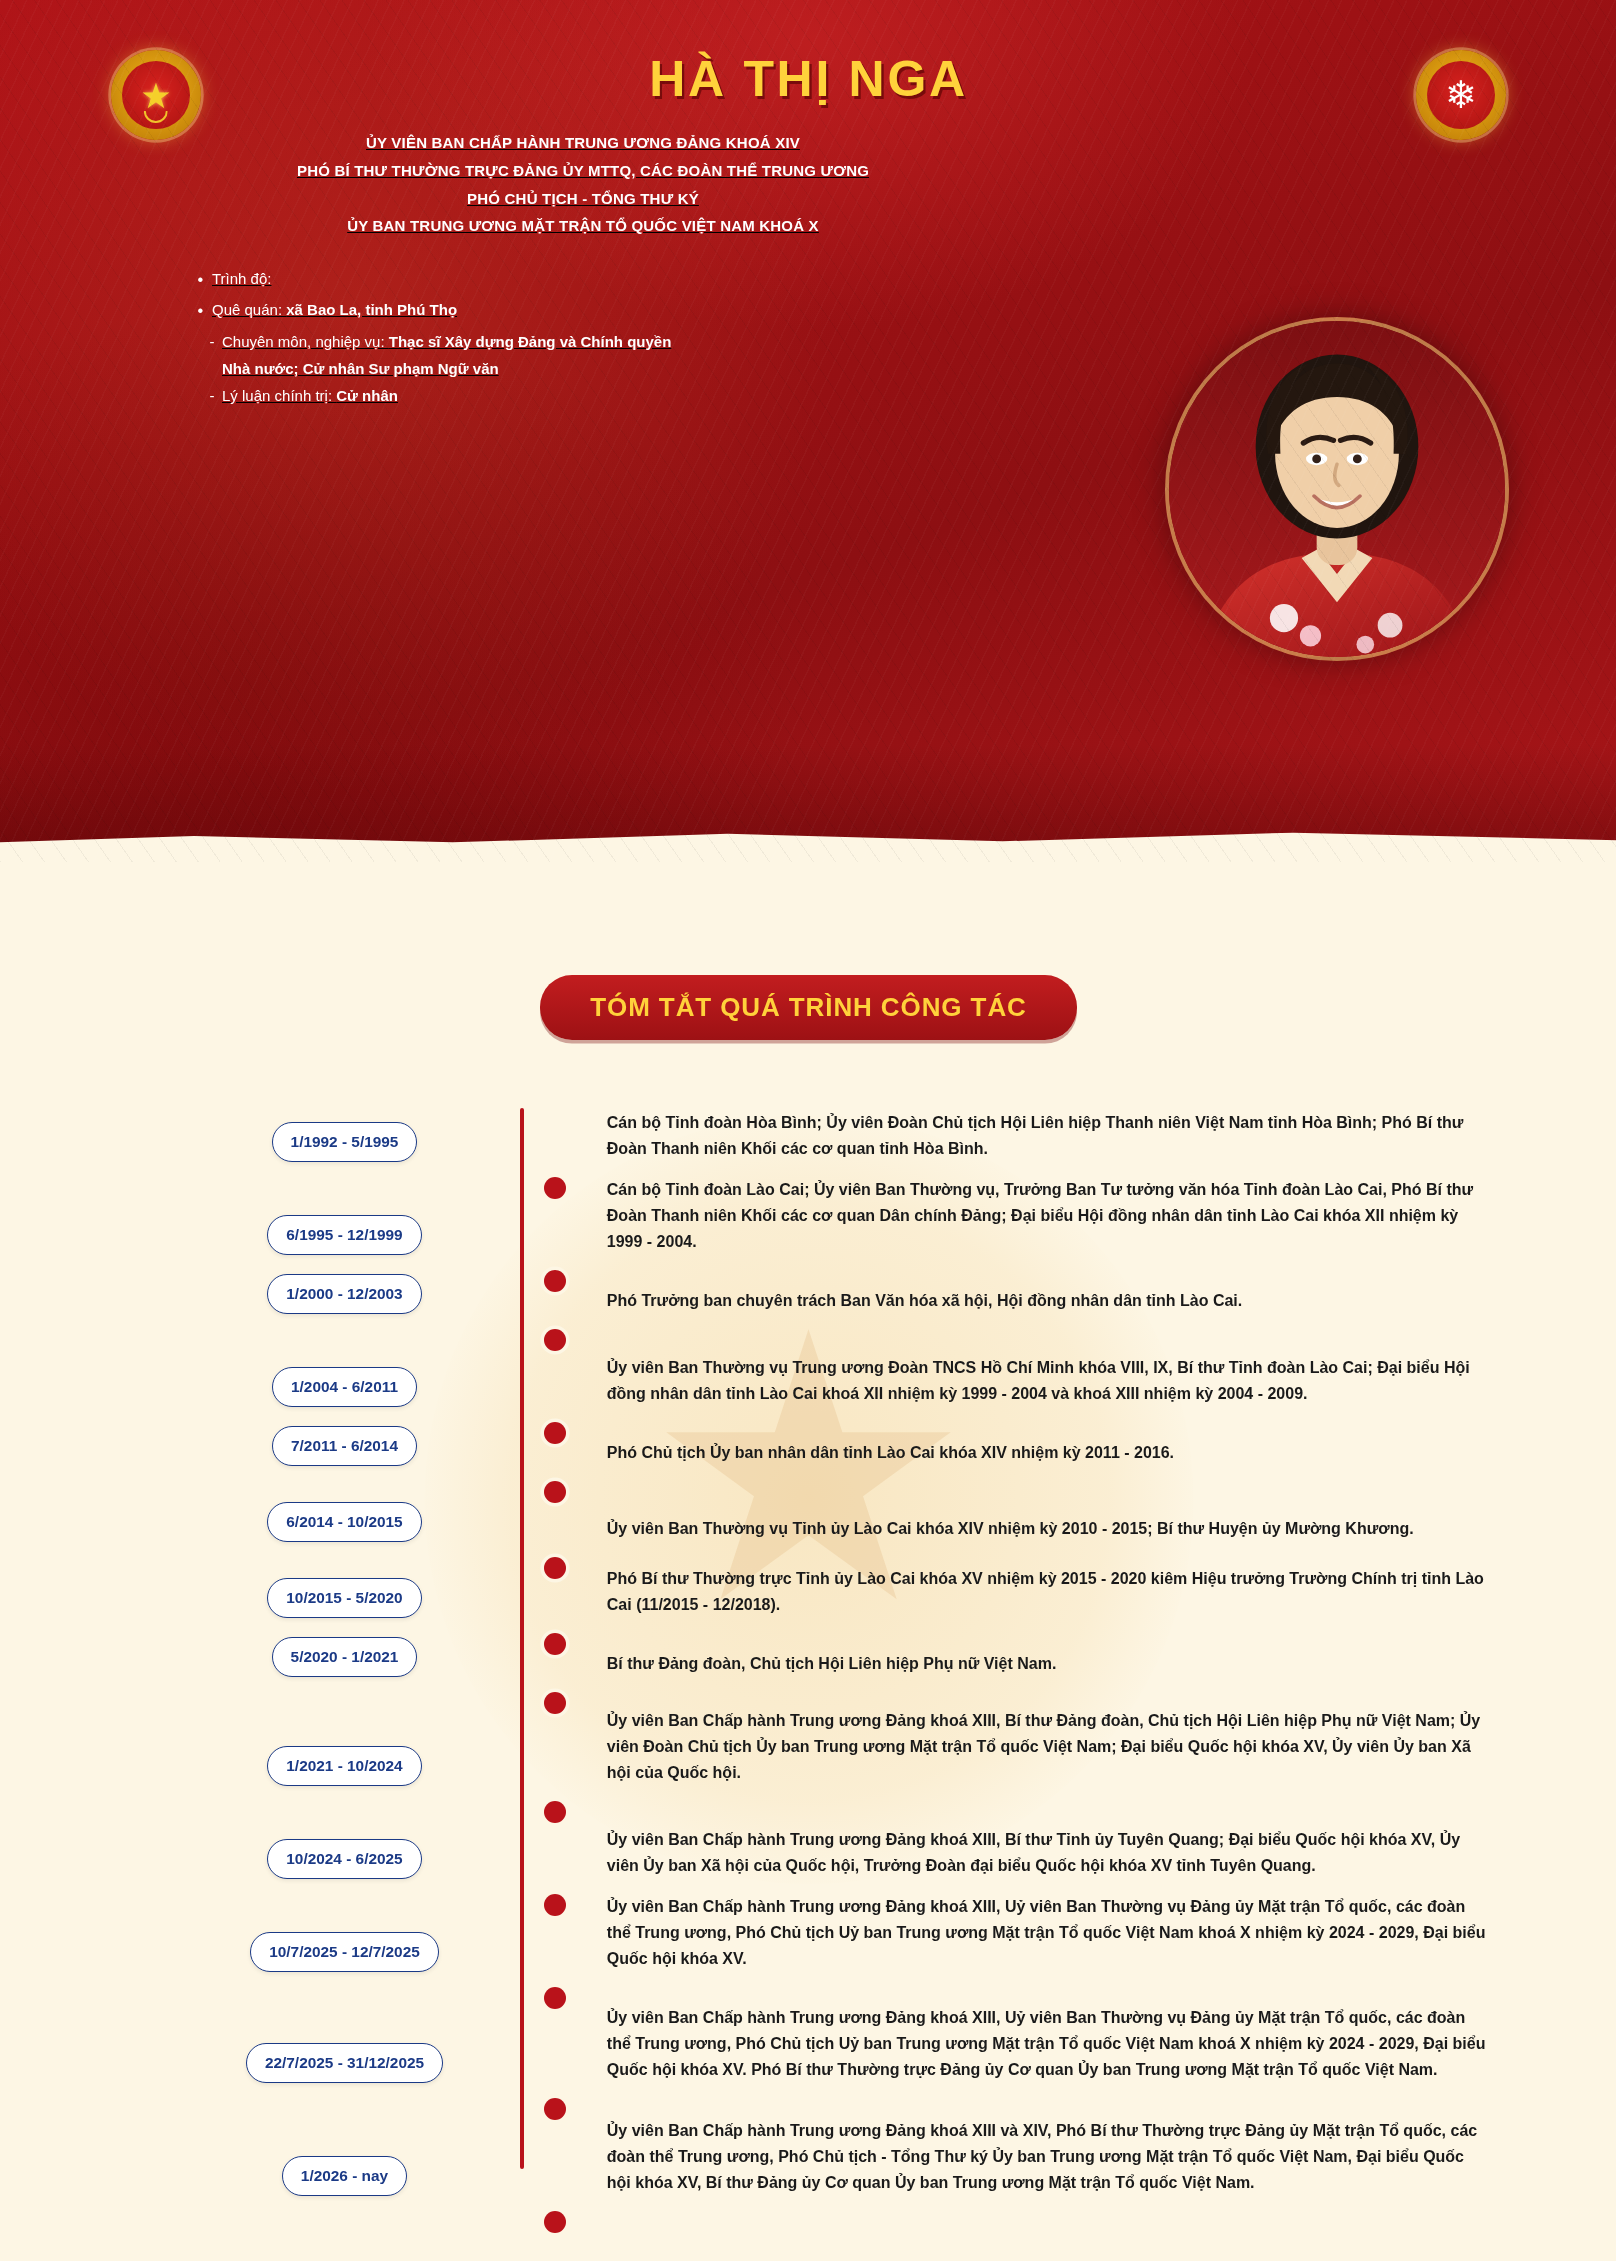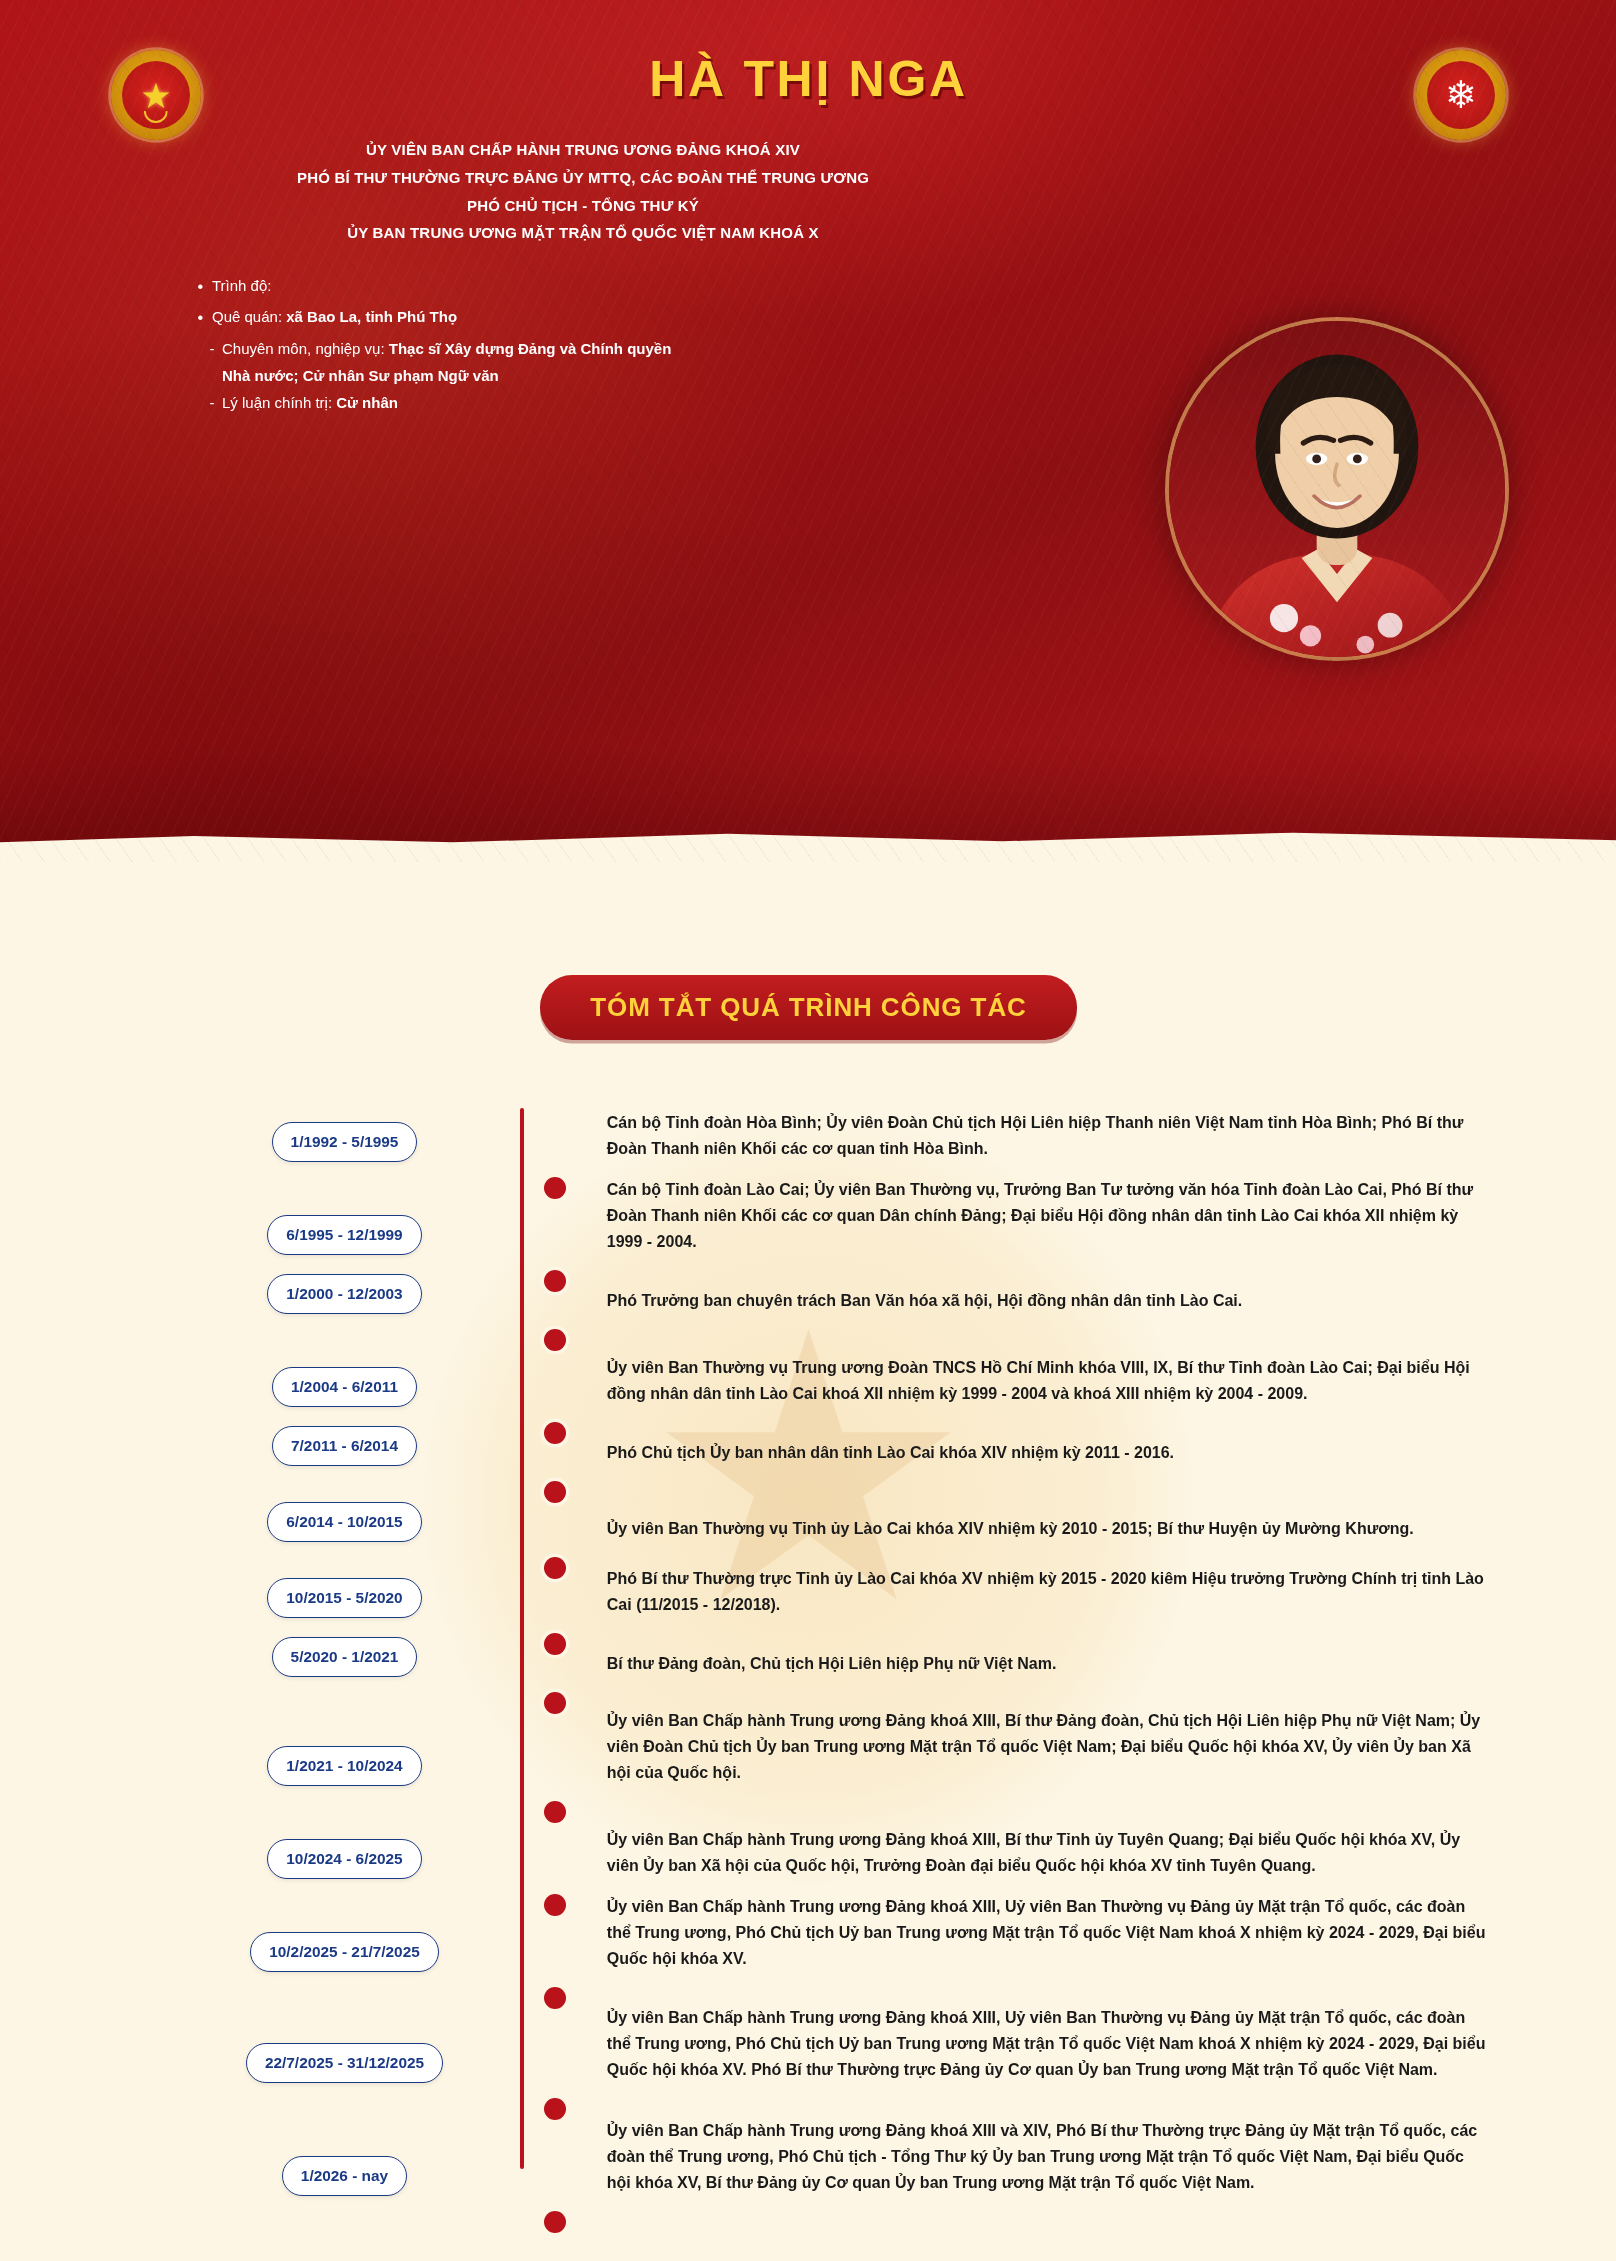--- a/index.html
+++ b/index.html
@@ -93,21 +93,21 @@
   .t3{ color:#ffffff; font-weight:bold; font-size:16.3px; margin-top:15.4px; letter-spacing:0.5px;}
   .t4{ color:#ffffff; font-weight:bold; font-size:16.3px; margin-top:9px; letter-spacing:0.2px;}
 
   .name{
     position:relative;z-index:3;
     margin-top:50px; text-align:center;
     color:#ffd23b; font-weight:bold; font-size:50px; letter-spacing:2.7px;
     text-shadow:2.3px 2.7px 0 rgba(80,0,0,0.6);
   }
 
-  .hdr-body{ position:relative; z-index:3; margin-top:28px; padding:0 90px; }
+  .hdr-body{ position:relative; z-index:3; margin-top:21px; padding:0 90px;text-decoration:underline; }
   .roles{ width:986px; text-align:center; }
   .roles div{
     color:#ffffff; font-weight:bold; font-size:15px; line-height:1.85; letter-spacing:0.2px;
   }
 
   .facts{ width:986px; margin-top:26px; padding-left:104px; }
   .fact{ color:#ffffff; font-size:15px; line-height:1.75; position:relative; padding-left:18px; margin-bottom:4.5px;}
   .fact::before{content:"•";position:absolute;left:3.6px;top:-0.9px;font-size:16.3px;color:#fff;}
   .fact b{font-weight:bold;}
   .subfact{ color:#ffffff; font-size:15px; line-height:1.8; padding-left:28px; position:relative;}
@@ -416,21 +416,21 @@
             <span class="dot"></span>
           </div>
         <div class="desc-cell">
             <p>Ủy viên Ban Chấp hành Trung ương Đảng khoá XIII, Bí thư Tỉnh ủy Tuyên Quang; Đại biểu Quốc hội khóa XV, Ủy viên Ủy ban Xã hội của Quốc hội, Trưởng Đoàn đại biểu Quốc hội khóa XV tỉnh Tuyên Quang.</p>
           </div>
       </div>
 
 
       <div class="row" style="min-height:93px">
         <div class="date-cell">
-            <span class="date-pill">10/2/2025 - 21/7/2025</span>
+            <span class="date-pill">10/7/2025 - 12/7/2025</span>
           </div>
         <div class="dot-cell">
             <span class="dot"></span>
           </div>
         <div class="desc-cell">
             <p>Ủy viên Ban Chấp hành Trung ương Đảng khoá XIII, Uỷ viên Ban Thường vụ Đảng ủy Mặt trận Tổ quốc, các đoàn thể Trung ương, Phó Chủ tịch Uỷ ban Trung ương Mặt trận Tổ quốc Việt Nam khoá X nhiệm kỳ 2024 - 2029, Đại biểu Quốc hội khóa XV.</p>
           </div>
       </div>
 
       <div class="row" style="min-height:111px">

